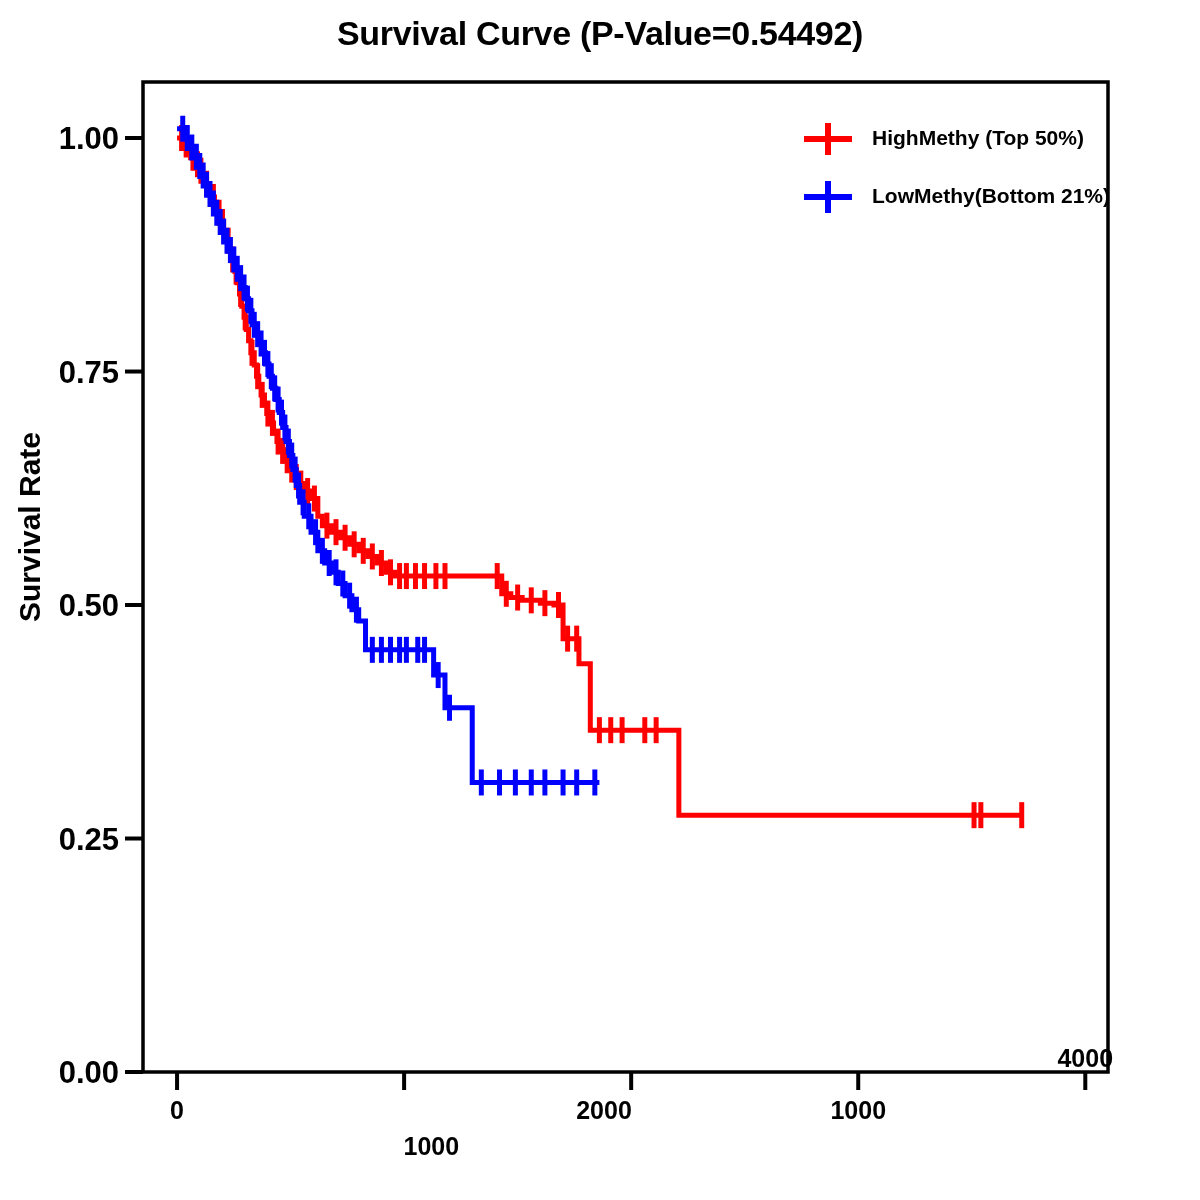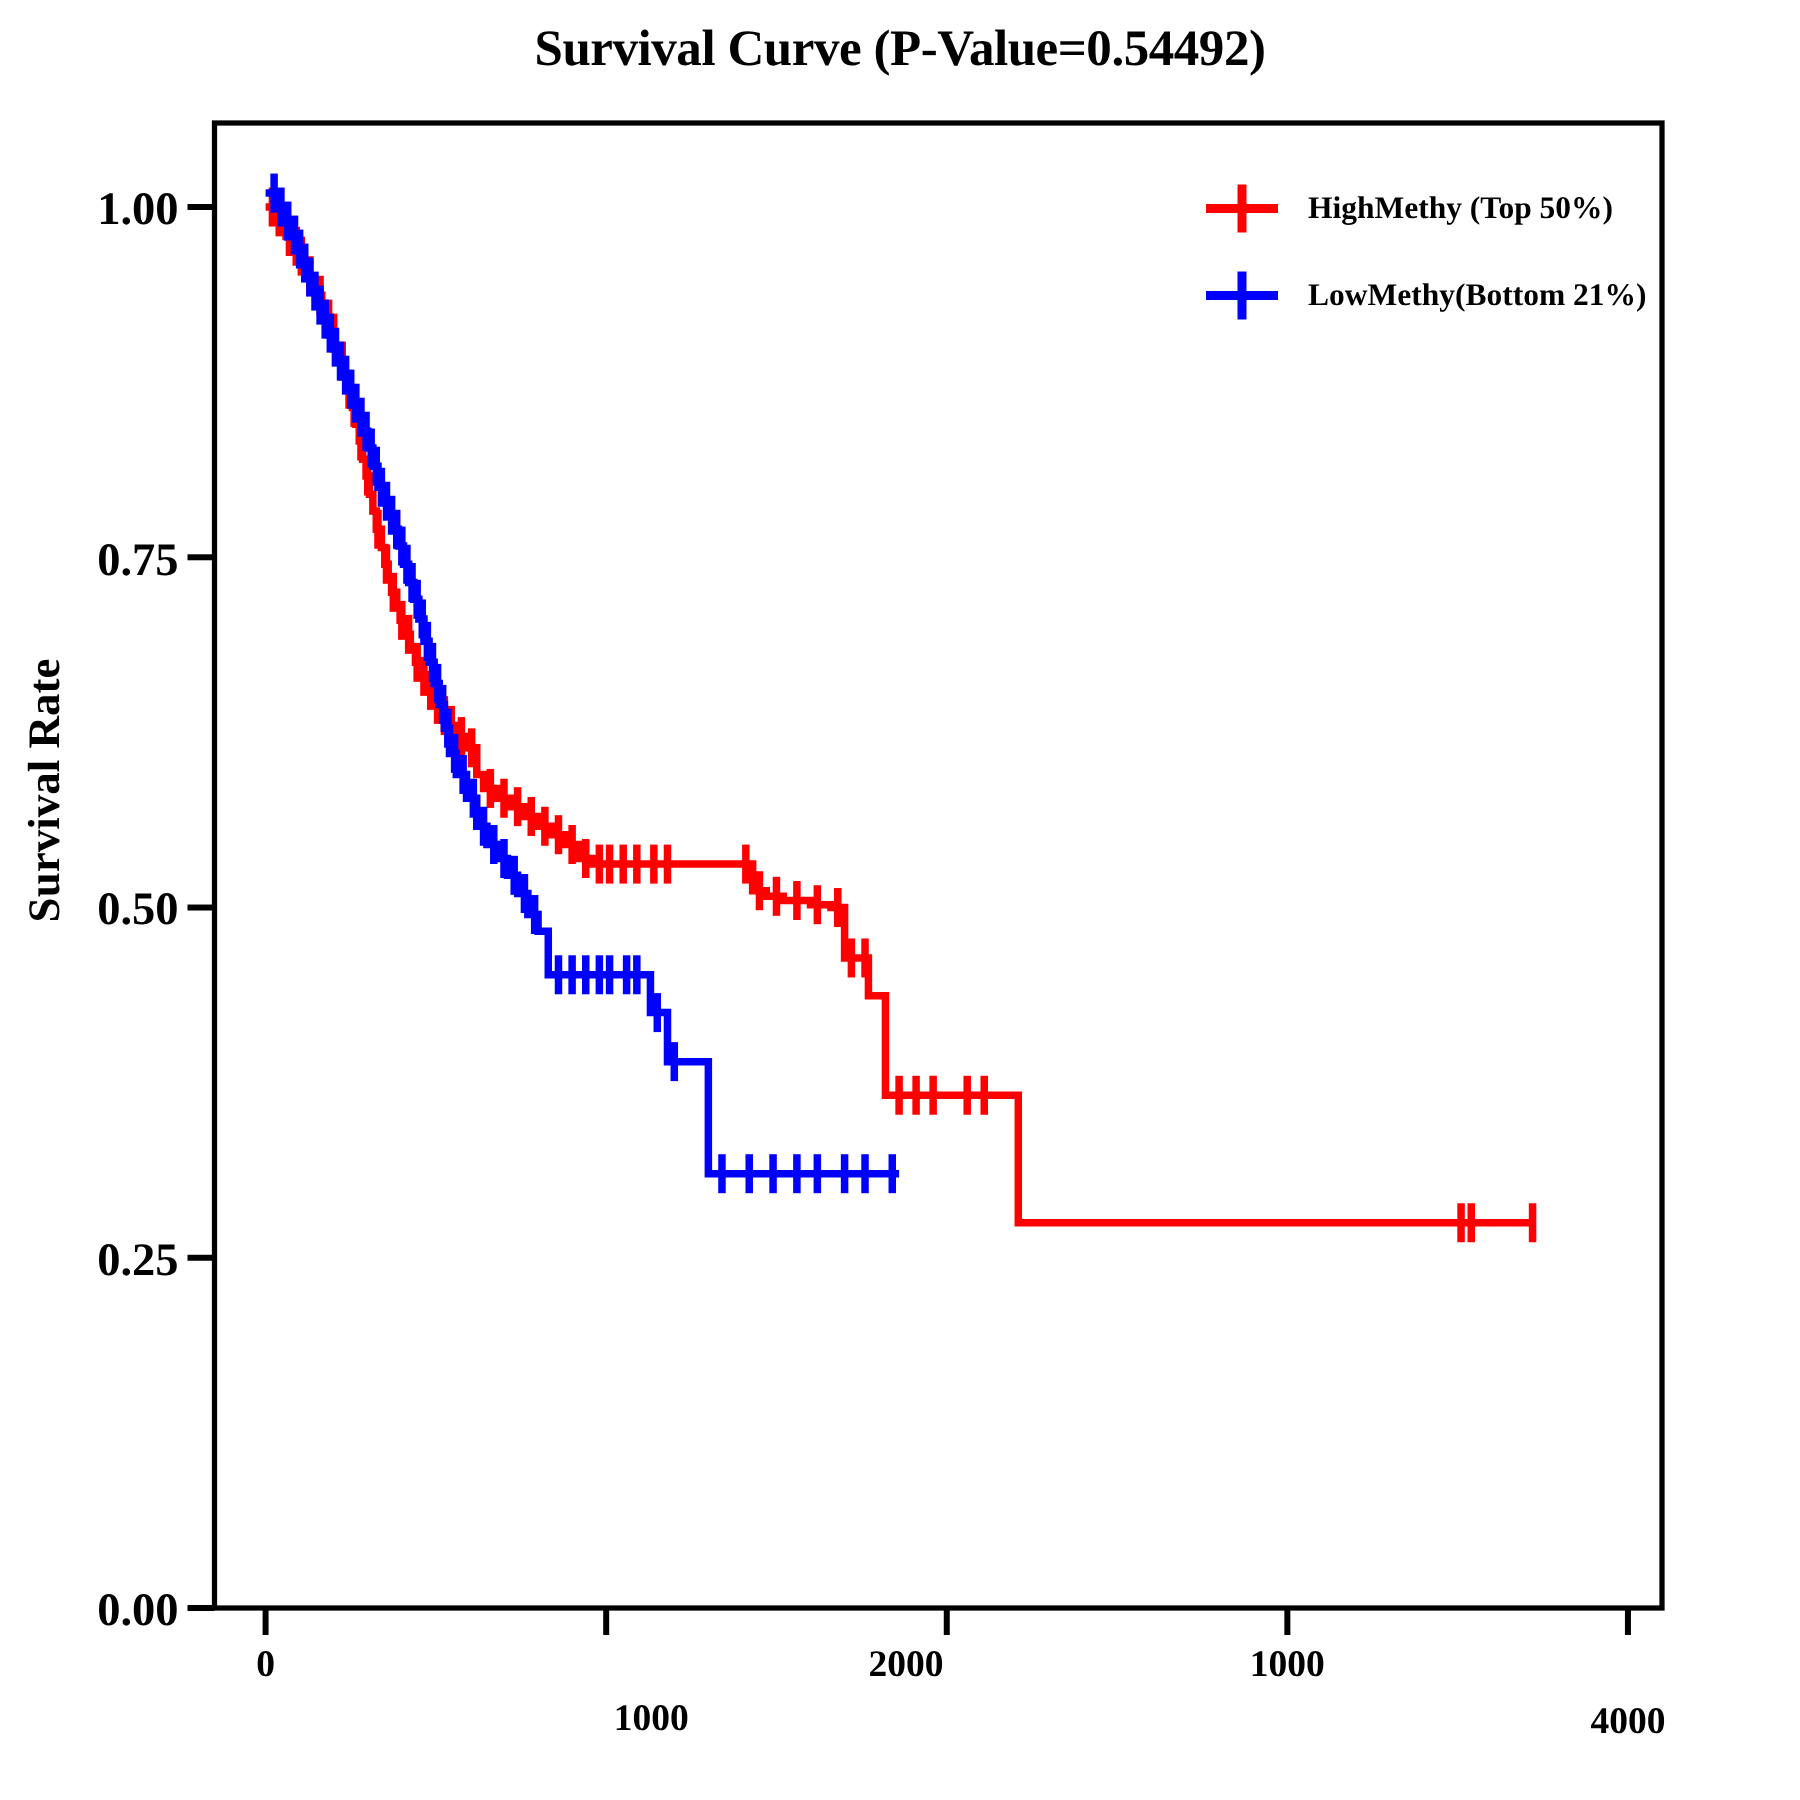--- a/index.html
+++ b/index.html
@@ -5,21 +5,21 @@
   html, body {
     margin: 0;
     padding: 0;
     background: #ffffff;
   }
   #root {
     position: relative;
     width: 1200px;
     height: 1200px;
     background: #ffffff;
-    font-family: Liberation Serif, serif;
+    font-family: Liberation Sans, sans-serif;
     overflow: hidden;
     border-radius: 30px;
   }
   #chart-title {
     position: absolute;
     left: 0;
     top: 14px;
     width: 1200px;
     text-align: center;
     font-size: 34px;
@@ -229,21 +229,21 @@
       <div class="tick-label-y" style="left: 29px; top: 821.509px;">0.25</div>
       <div class="tick-label-y" style="left: 29px; top: 588.019px;">0.50</div>
       <div class="tick-label-y" style="left: 29px; top: 354.528px;">0.75</div>
       <div class="tick-label-y" style="left: 29px; top: 121.038px;">1.00</div>
     </div>
   <div id="xtick-labels">
       <div class="tick-label-x" style="left: 122.059px; top: 1096px;">0</div>
       <div class="tick-label-x" style="left: 349.118px; top: 1132px; text-align: right;">1000</div>
       <div class="tick-label-x" style="left: 549px; top: 1096px;">2000</div>
       <div class="tick-label-x" style="left: 803.235px; top: 1096px;">1000</div>
-      <div class="tick-label-x" style="left: 1030.29px; top: 1134px;">4000</div>
+      <div class="tick-label-x" style="left: 1030.29px; top: 1044px;">4000</div>
     </div>
 
   <div id="legend">
       <svg width="56" height="38" style="position: absolute; left: 800px; top: 120px;">
         <line x1="4" y1="19" x2="52" y2="19" stroke="#FF0000" stroke-width="6"></line>
         <line x1="28" y1="3" x2="28" y2="35" stroke="#FF0000" stroke-width="6"></line>
       </svg>
       <div class="legend-label" style="left: 872px; top: 126px;">HighMethy (Top 50%)</div>
       <svg width="56" height="38" style="position: absolute; left: 800px; top: 178px;">
         <line x1="4" y1="19" x2="52" y2="19" stroke="#0000FF" stroke-width="6"></line>

